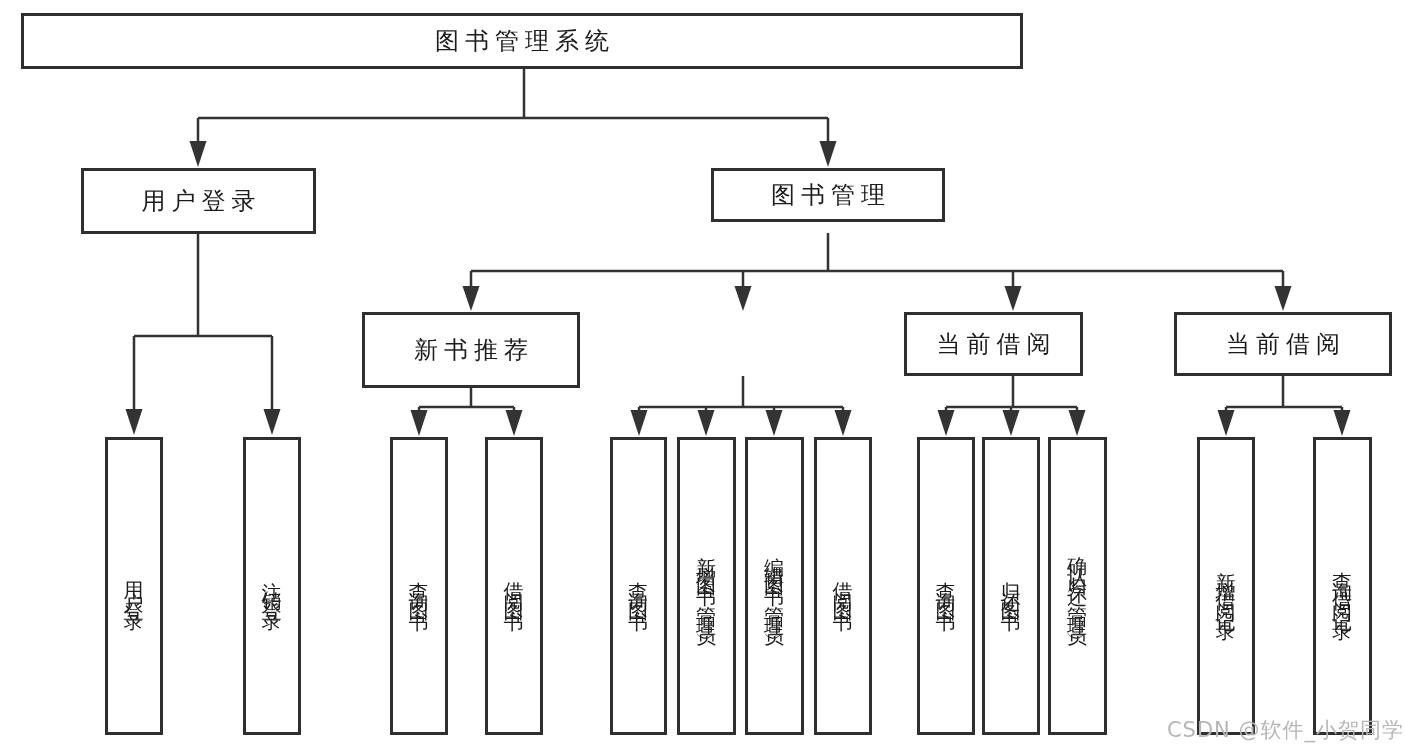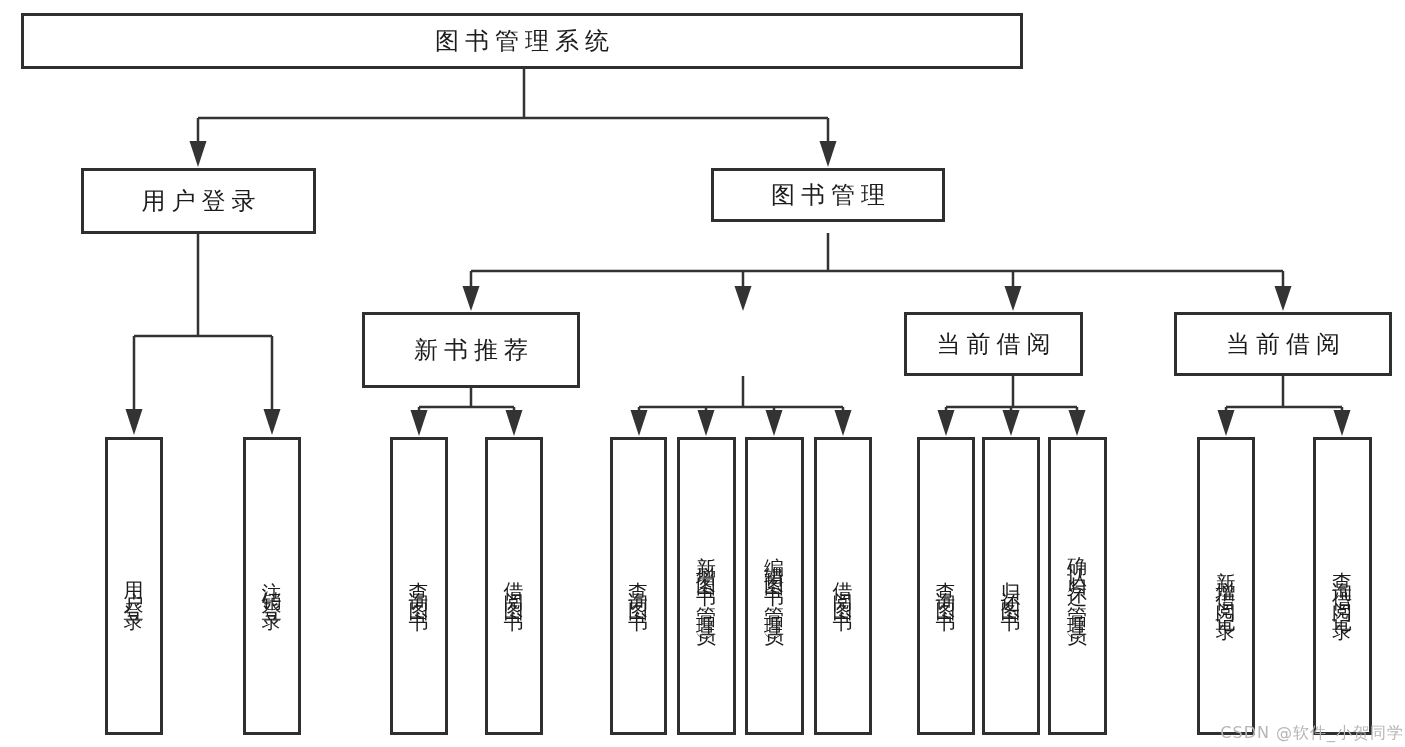--- a/index.html
+++ b/index.html
@@ -48,21 +48,21 @@
     text-orientation: mixed;
     font-size: 20px;
     line-height: 1;
     letter-spacing: 10px;
     white-space: nowrap;
   }
   .watermark {
     position: absolute;
     right: 1px;
     bottom: 3px;
-    font-size: 16px;
+    font-size: 21px;
     color: #b6b6b6;
     letter-spacing: 1px;
     z-index: 5;
     white-space: nowrap;
   }
 </style>
 </head>
 <body>
 
 <div class="canvas">

